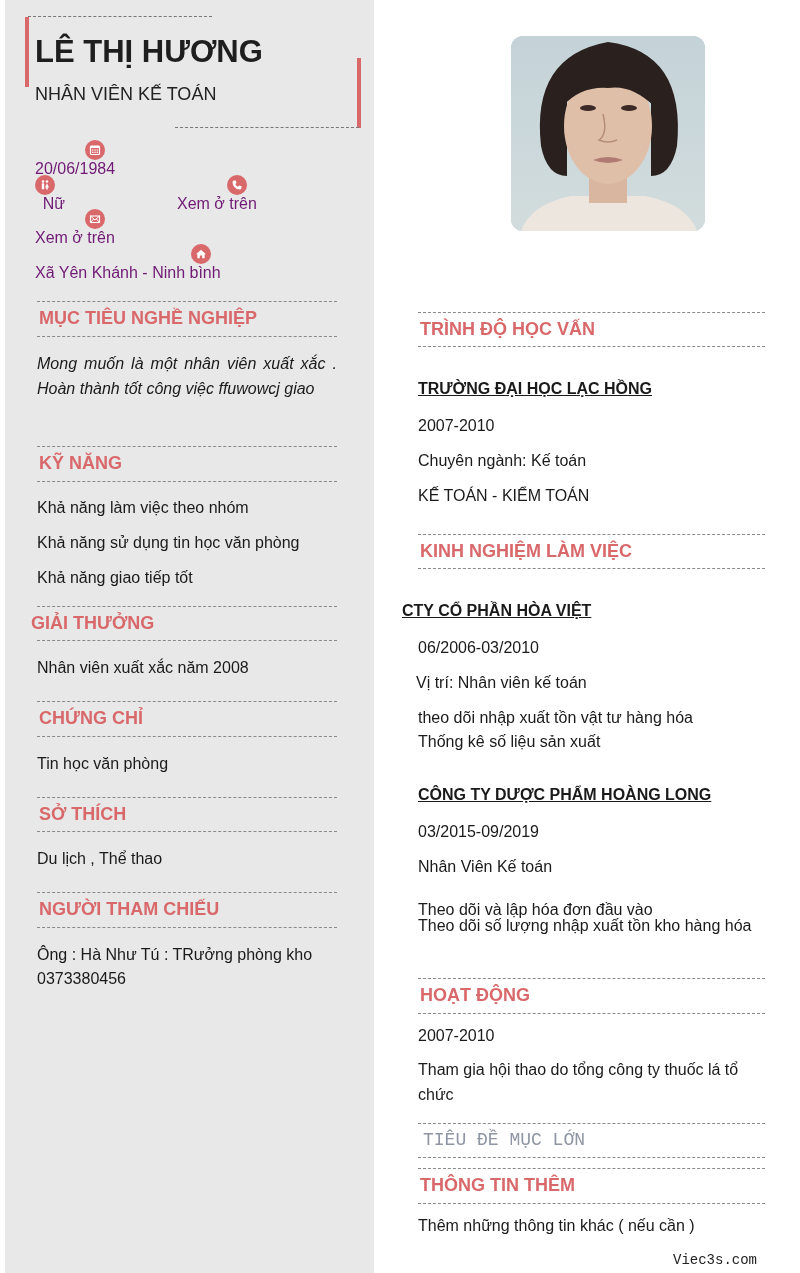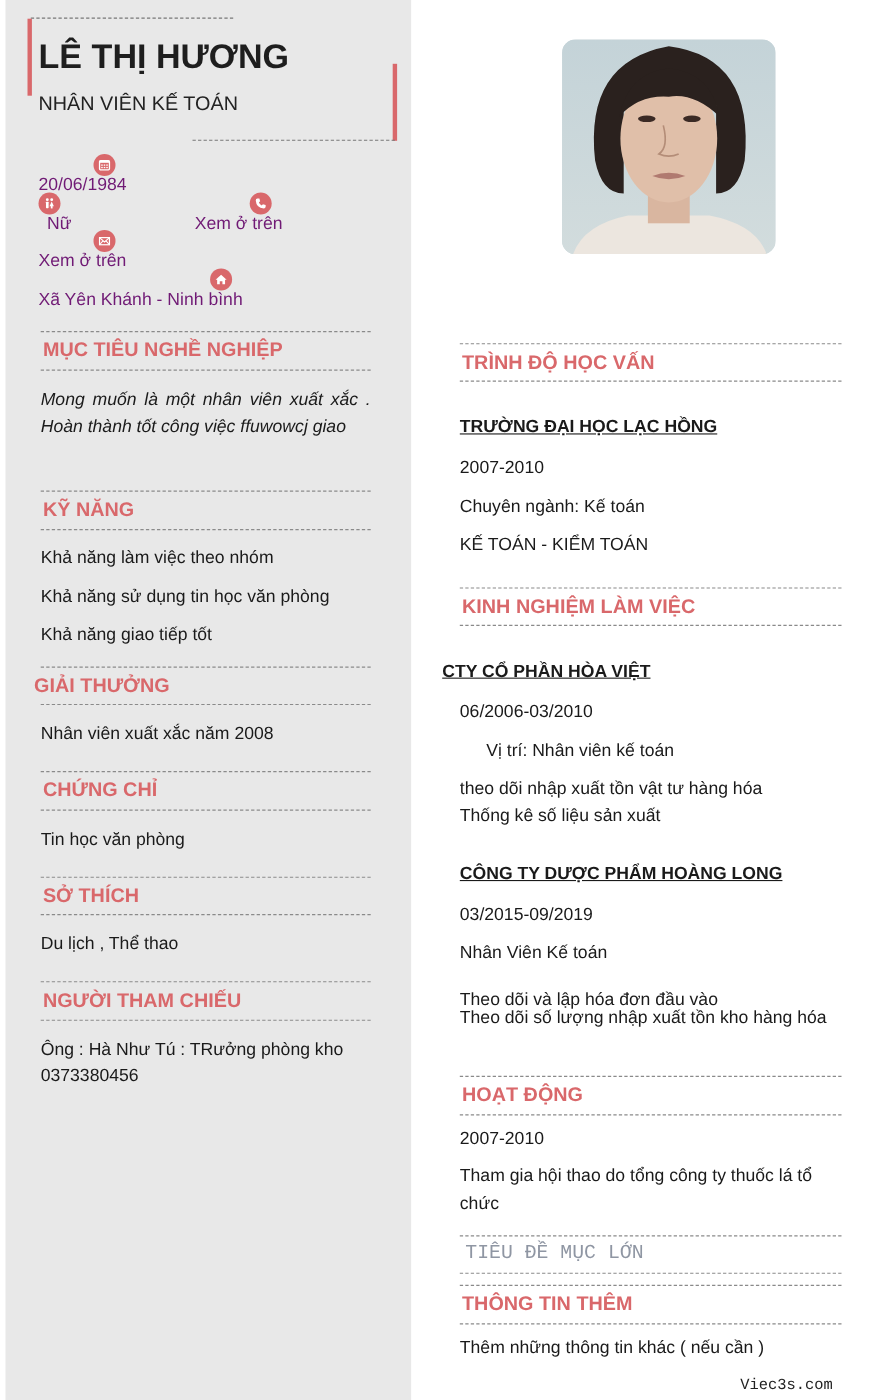--- a/index.html
+++ b/index.html
@@ -162,21 +162,21 @@
 <div class="txt" style="left:418px; top:414px;">2007-2010</div>
 <div class="txt" style="left:418px; top:449px;">Chuyên ngành: Kế toán</div>
 <div class="txt" style="left:418px; top:484px;">KẾ TOÁN - KIỂM TOÁN</div>
 
 <div class="dash" style="left:418px; top:534px; width:347px;"></div>
 <div class="sec-title" style="left:417px; top:541px;">KINH NGHIỆM LÀM VIỆC</div>
 <div class="dash" style="left:418px; top:568px; width:347px;"></div>
 
 <div class="txt bold" style="left:402px; top:599px;">CTY CỔ PHẦN HÒA VIỆT</div>
 <div class="txt" style="left:418px; top:636px;">06/2006-03/2010</div>
-<div class="txt" style="left:442px; top:671px;">Vị trí: Nhân viên kế toán</div>
+<div class="txt" style="left:416px; top:671px;">Vị trí: Nhân viên kế toán</div>
 <div class="txt" style="left:418px; top:706px;">theo dõi nhập xuất tồn vật tư hàng hóa</div>
 <div class="txt" style="left:418px; top:730px;">Thống kê số liệu sản xuất</div>
 
 <div class="txt bold" style="left:418px; top:783px;">CÔNG TY DƯỢC PHẨM HOÀNG LONG</div>
 <div class="txt" style="left:418px; top:820px;">03/2015-09/2019</div>
 <div class="txt" style="left:418px; top:855px;">Nhân Viên Kế toán</div>
 <div class="txt" style="left:418px; top:898px;">Theo dõi và lập hóa đơn đầu vào</div>
 <div class="txt" style="left:418px; top:914px; width:340px;">Theo dõi số lượng nhập xuất tồn kho hàng hóa</div>
 
 <div class="dash" style="left:418px; top:978px; width:347px;"></div>

